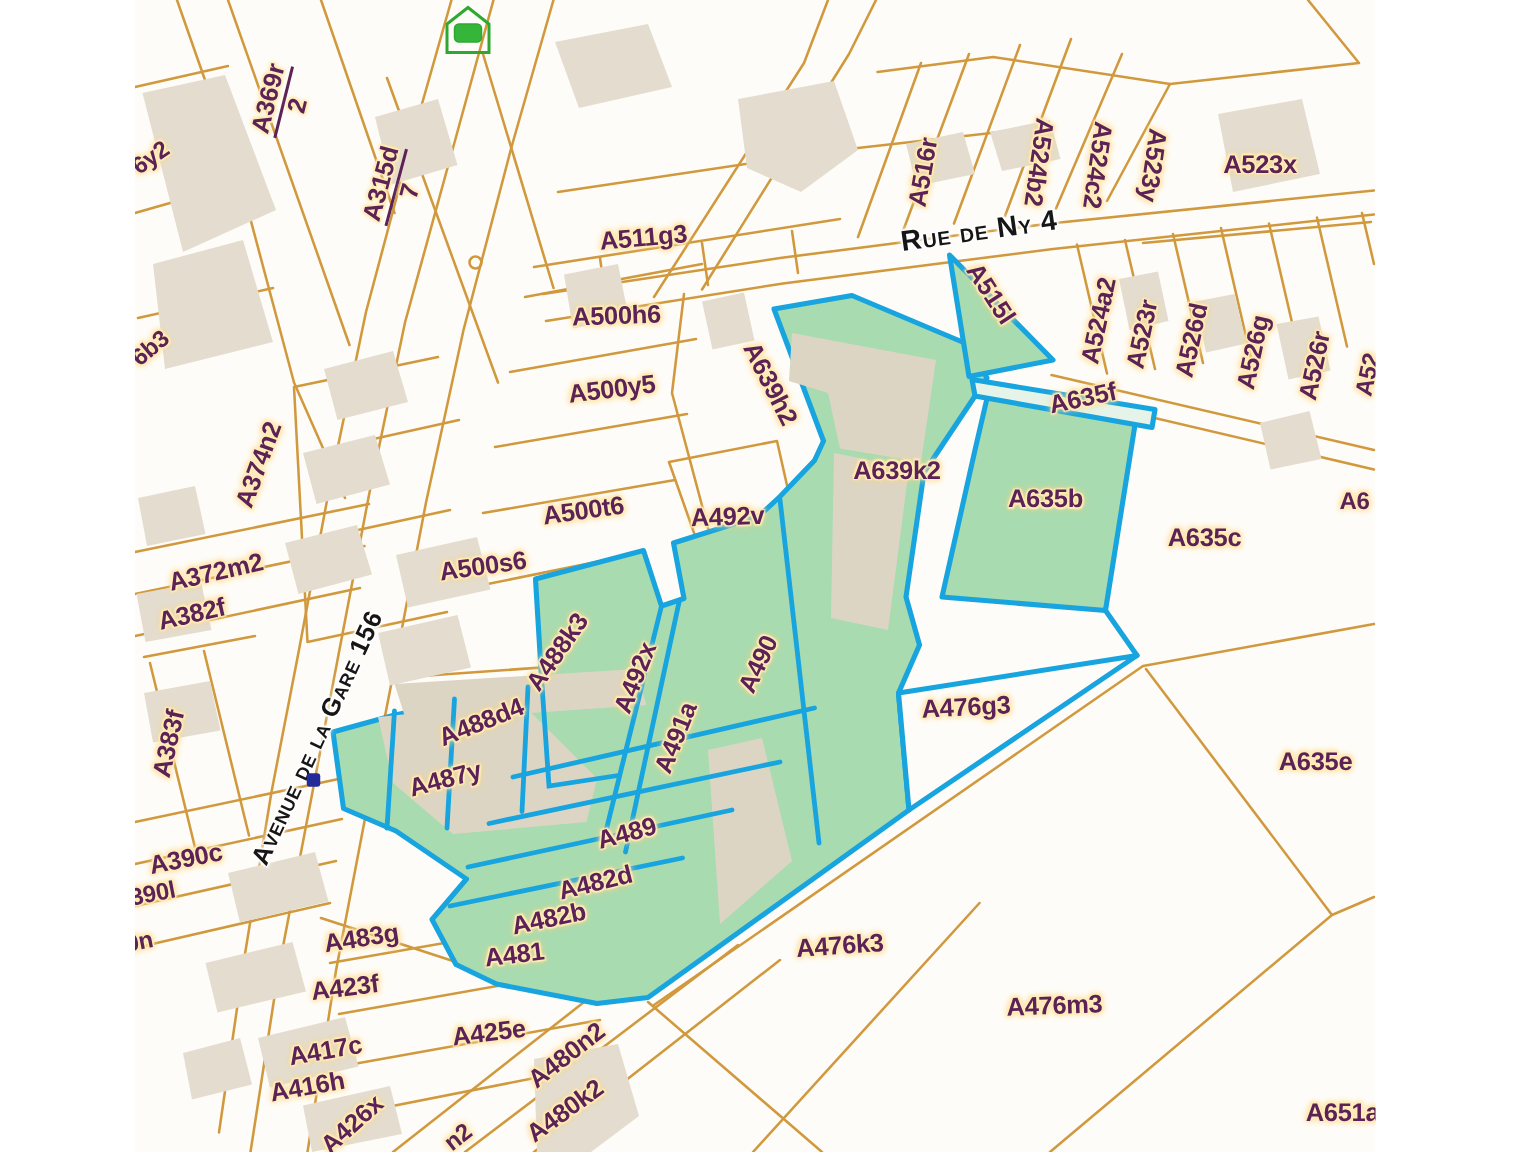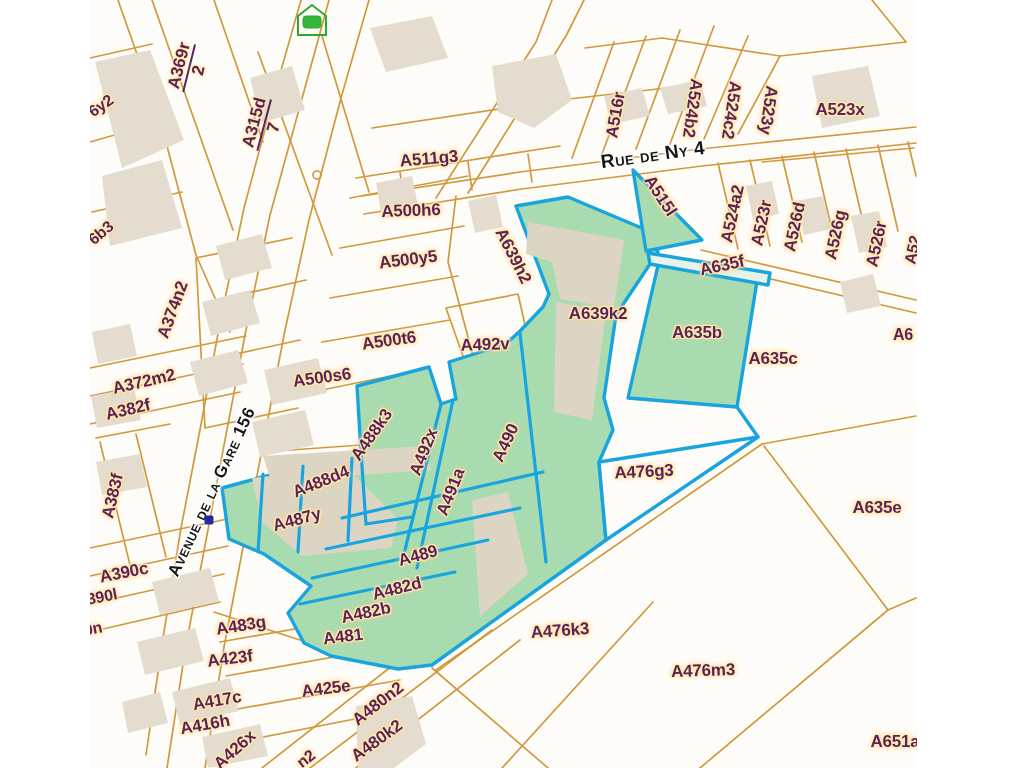--- a/index.html
+++ b/index.html
@@ -152,21 +152,21 @@
       <div class="plabel" style="left: 768px; top: 110px; --r: 98deg;">A523y</div>
       <div class="plabel" style="left: 840px; top: 110px; --r: 0deg;">A523x</div>
       <div class="plabel" style="left: 733px; top: 214px; --r: -78deg;">A524a2</div>
       <div class="plabel" style="left: 762px; top: 223px; --r: -78deg;">A523r</div>
       <div class="plabel" style="left: 795px; top: 227px; --r: -78deg;">A526d</div>
       <div class="plabel" style="left: 836px; top: 235px; --r: -78deg;">A526g</div>
       <div class="plabel" style="left: 877px; top: 244px; --r: -78deg;">A526r</div>
       <div class="plabel" style="left: 913px; top: 250px; --r: -78deg; font-size: 16px;">A52</div>
       <div class="plabel" style="left: 722px; top: 266px; --r: -12deg;">A635f</div>
       <div class="plabel" style="left: 697px; top: 333px; --r: 0deg;">A635b</div>
-      <div class="plabel" style="left: 773px; top: 359px; --r: 0deg;">A635c</div>
+      <div class="plabel" style="left: 803px; top: 359px; --r: 0deg;">A635c</div>
       <div class="plabel" style="left: 903px; top: 335px; --r: 0deg; font-size: 16px;">A6</div>
       <div class="plabel" style="left: 598px; top: 314px; --r: 0deg;">A639k2</div>
       <div class="plabel" style="left: 372px; top: 435px; --r: -55deg;">A488k3</div>
       <div class="plabel" style="left: 424px; top: 452px; --r: -68deg;">A492x</div>
       <div class="plabel" style="left: 451px; top: 492px; --r: -68deg;">A491a</div>
       <div class="plabel" style="left: 506px; top: 443px; --r: -65deg;">A490</div>
       <div class="plabel" style="left: 321px; top: 482px; --r: -22deg;">A488d4</div>
       <div class="plabel" style="left: 297px; top: 520px; --r: -15deg;">A487y</div>
       <div class="plabel" style="left: 418px; top: 556px; --r: -15deg;">A489</div>
       <div class="plabel" style="left: 397px; top: 589px; --r: -14deg;">A482d</div>

